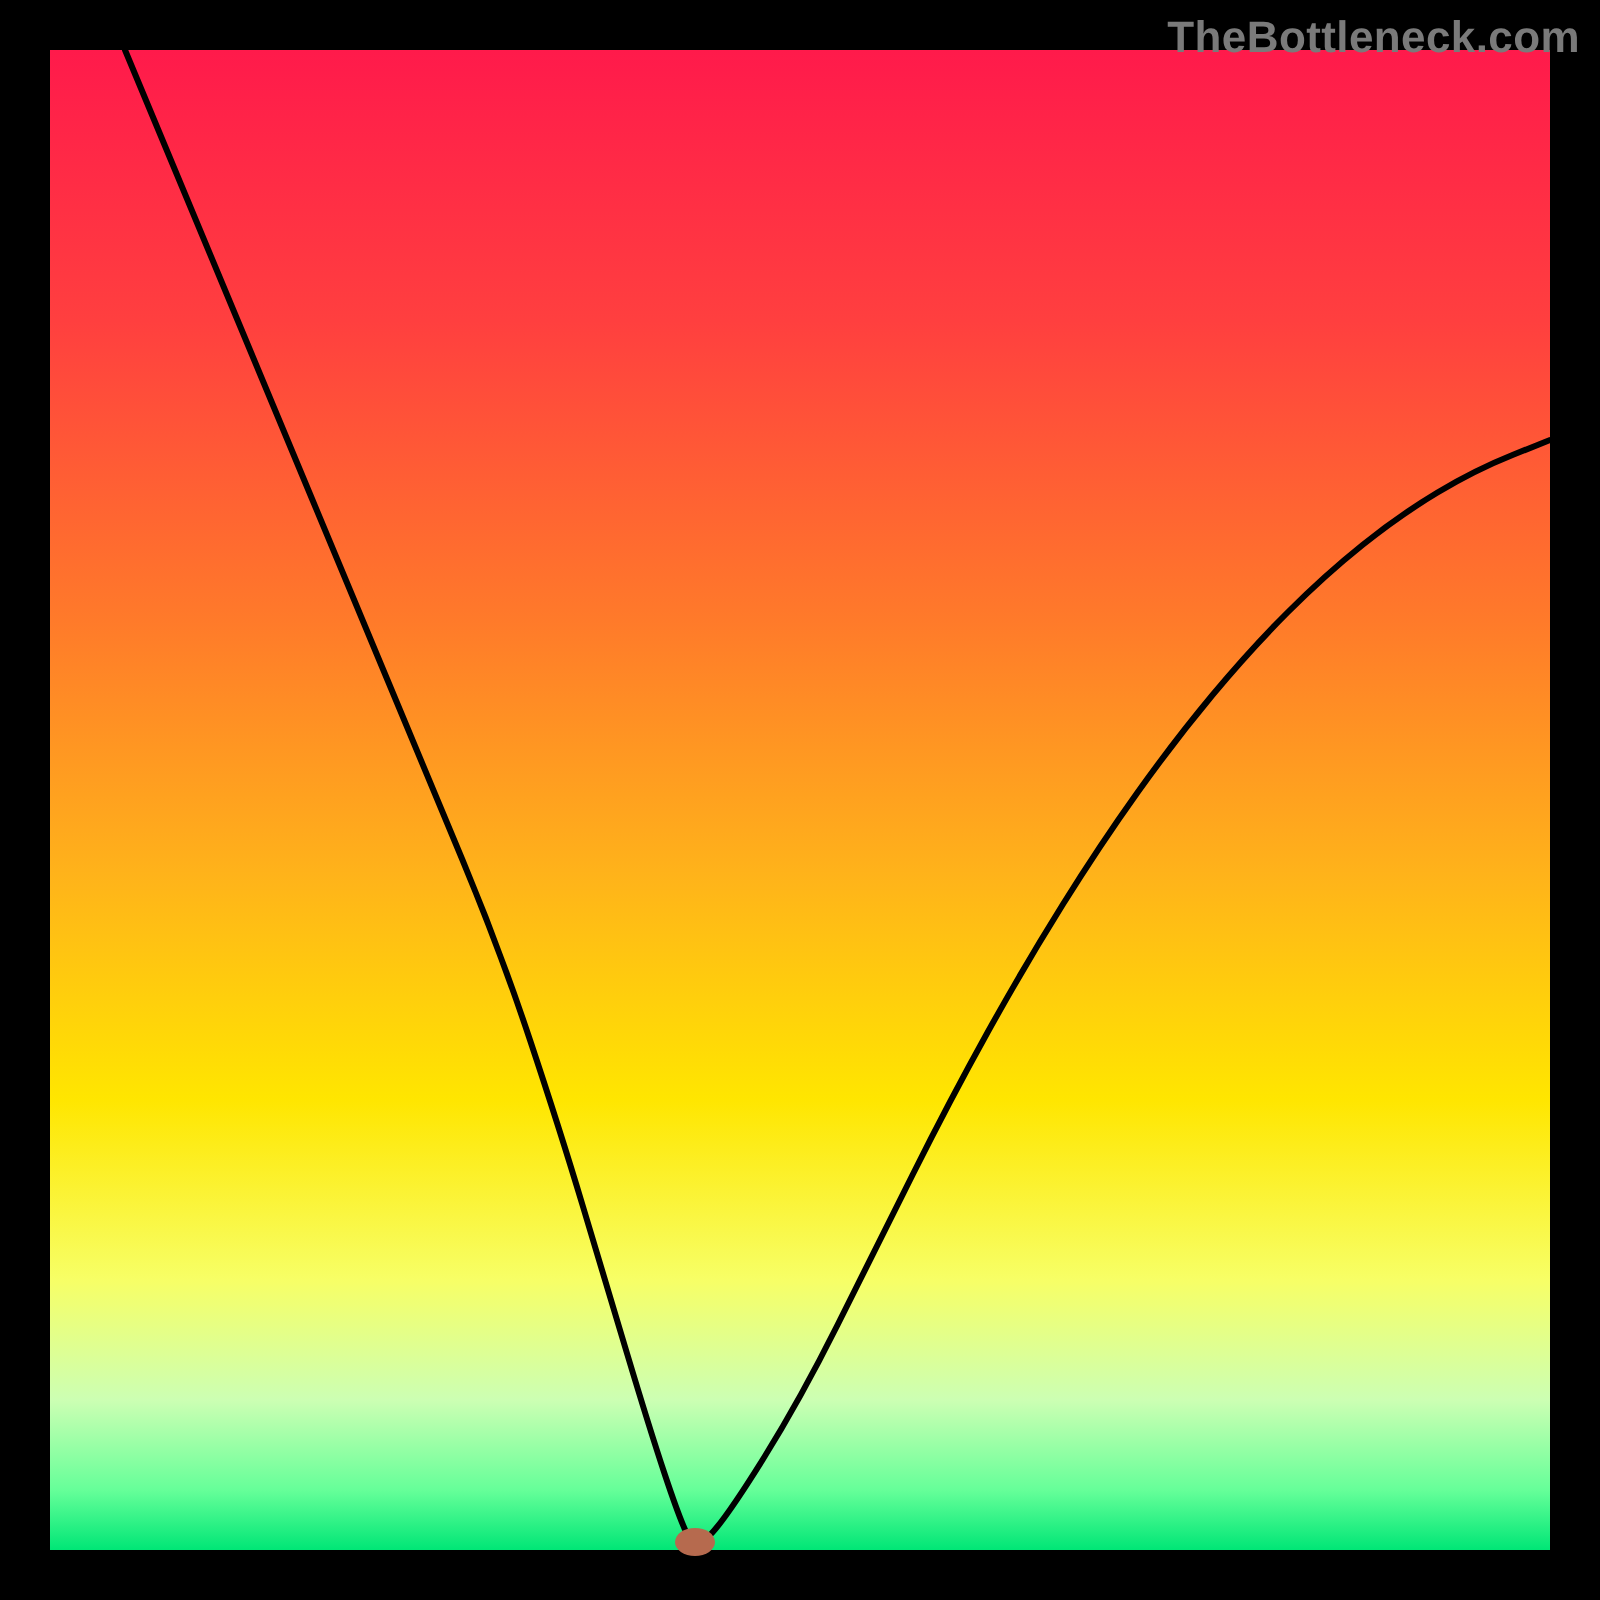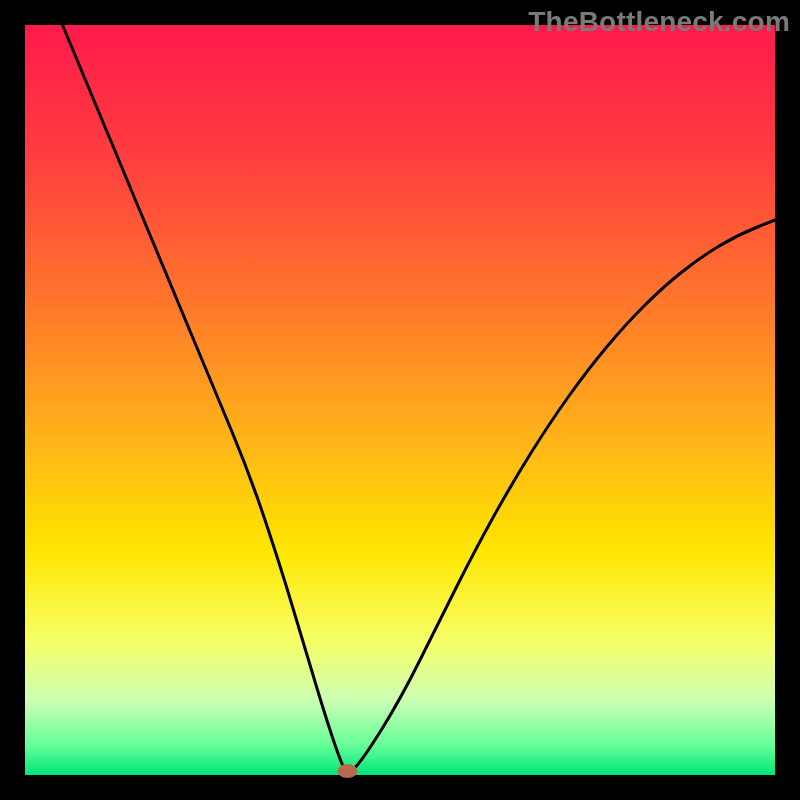--- a/index.html
+++ b/index.html
@@ -13,21 +13,21 @@
   }
   .chart-wrap {
     position: relative;
     width: 800px;
     height: 800px;
   }
   .watermark {
     position: absolute;
     top: 6px;
     right: 10px;
-    font-size: 28px;
+    font-size: 22px;
     font-weight: bold;
     color: #7a7a7a;
     letter-spacing: 0.2px;
     z-index: 20;
     user-select: none;
   }
   svg {
     display: block;
   }
 </style>

